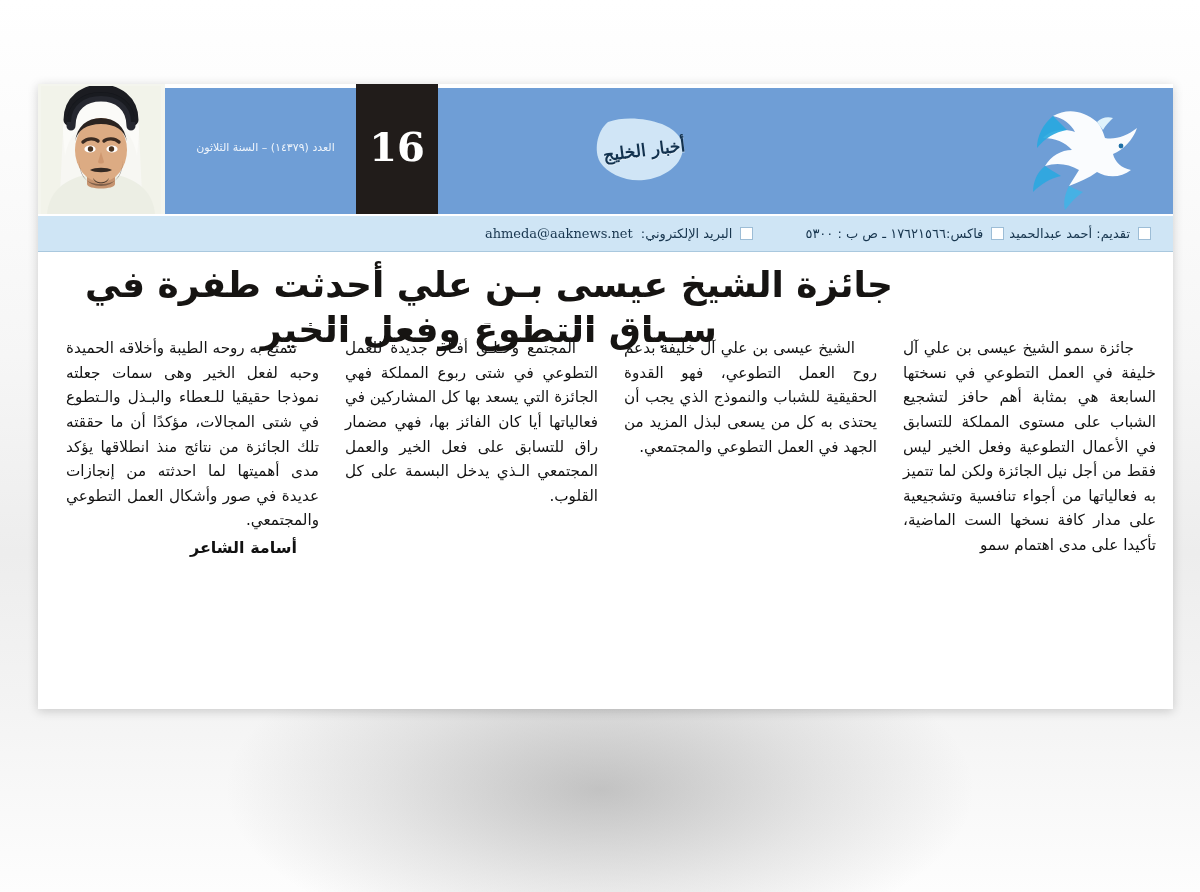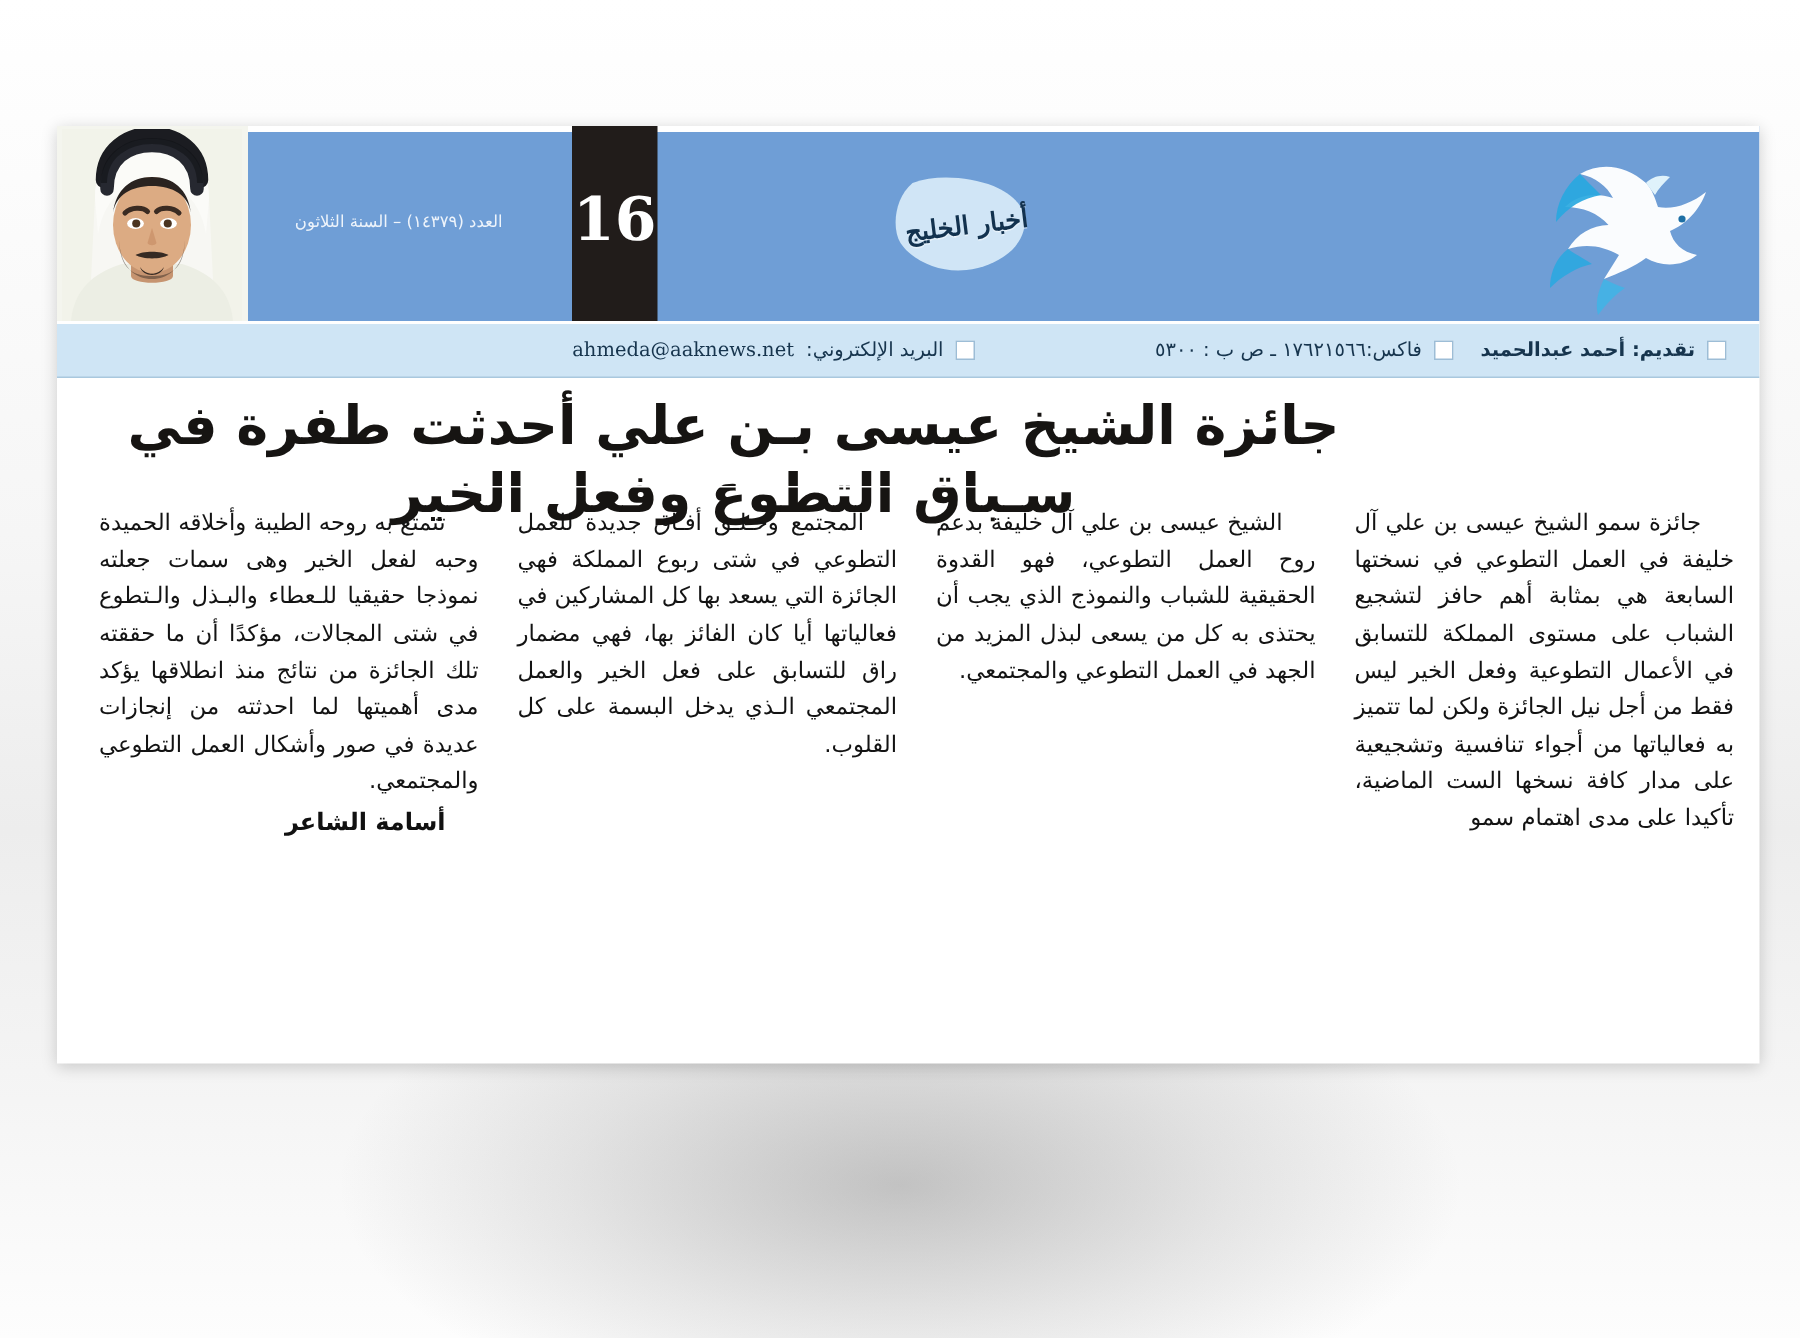--- a/index.html
+++ b/index.html
@@ -24,21 +24,21 @@
   
   .masthead{
     position:absolute;left:0;top:0;width:1135px;height:130px;
     background:#6f9ed6;
     overflow:hidden;
   }
   .masthead-strip-top{
     position:absolute;left:0;top:0;width:100%;height:4px;background:#ffffff;
   }
   .pagebox{
-    position:absolute;left:auto;right:735px;top:0;width:57px;height:130px;
+    position:absolute;left:auto;right:735px;top:0;width:82px;height:130px;
     background:#211c1a;display:flex;align-items:center;justify-content:center;margin-left:16px;
   }
   .pagebox span{
     color:#ffffff;font-size:40px;font-weight:700;letter-spacing:0;
     font-family:"DejaVu Serif","Liberation Serif",serif;line-height:1;
     padding-bottom:4px;
   }
   .issue-line{
     position:absolute;right:800px;top:57px;width:215px;text-align:center;
     color:#eef4fb;font-size:11px;letter-spacing:.2px;white-space:nowrap;
@@ -86,22 +86,22 @@
   
   .contactbar{
     position:absolute;left:0;top:130px;width:1135px;height:38px;
     background:#cfe5f5;border-top:2px solid #ffffff;border-bottom:1px solid #a9c8de;
     display:flex;flex-direction:row;align-items:center;
     direction:rtl;padding:0 22px;box-sizing:border-box;gap:0;
   }
   .cb-item{display:flex;align-items:center;gap:8px;color:#17354e;font-size:13px;white-space:nowrap;}
   .cb-sq{width:11px;height:11px;background:#ffffff;border:1px solid #9dbdd6;display:inline-block;flex:none;}
   .cb-a{margin-left:auto;}
-  .cb-b{margin-left:120px;}
-  .cb-c{margin-left:18px;font-weight:bold;}
+  .cb-b{margin-left:52px;}
+  .cb-c{margin-left:5px;}
   .cb-mail{font-family:"DejaVu Serif","Liberation Serif",serif;}
 
   
   .headline{
     position:absolute;left:0;top:178px;width:902px;
     text-align:center;color:#161412;
     font-size:36px;font-weight:700;line-height:1.25;
     letter-spacing:0px;direction:rtl;
     font-family:"DejaVu Sans","Liberation Sans",sans-serif;
     padding:0 10px;box-sizing:border-box;

